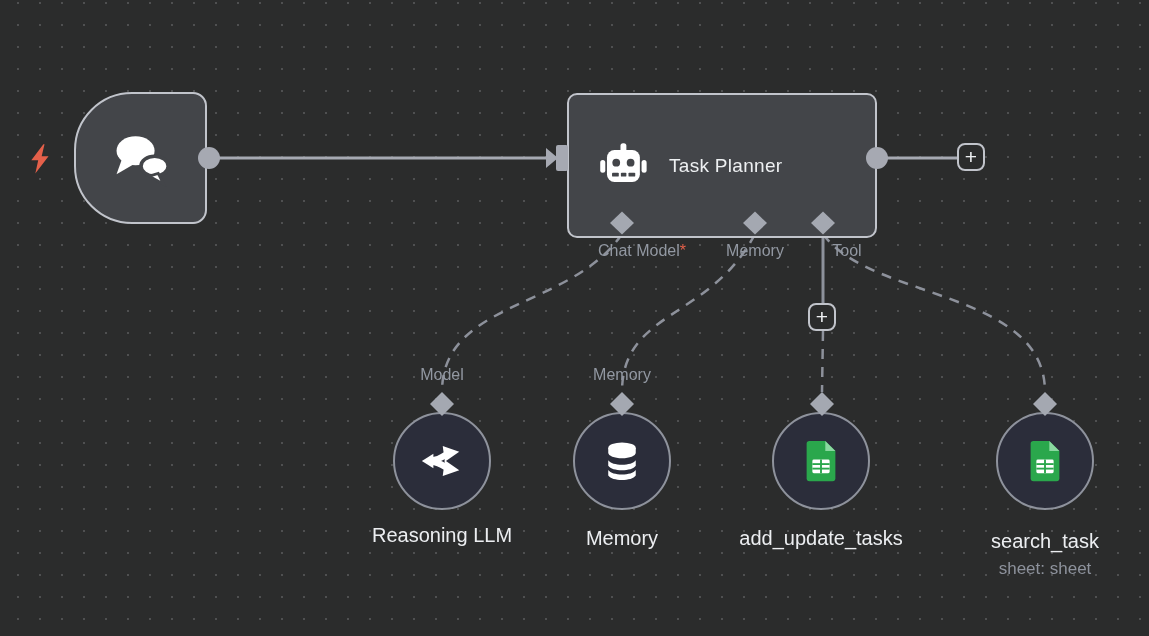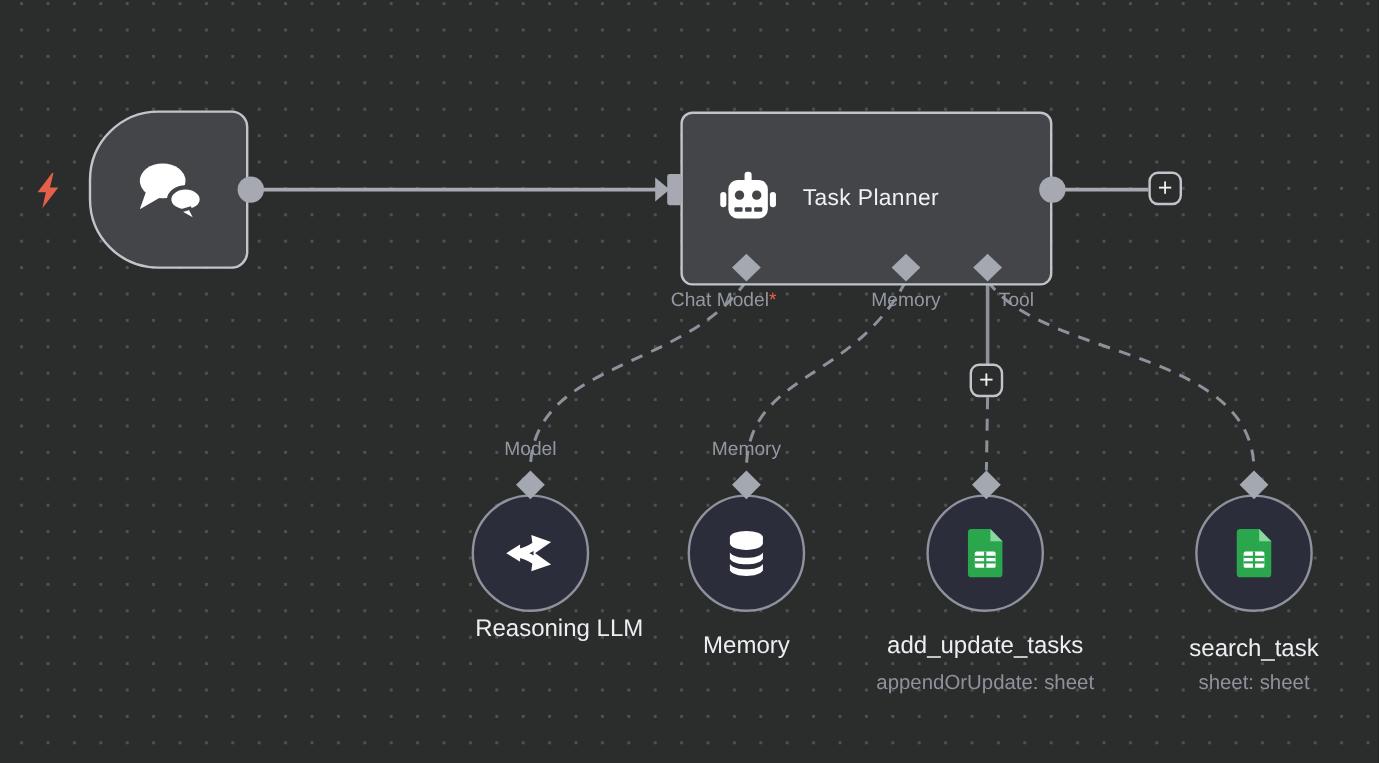--- a/index.html
+++ b/index.html
@@ -130,28 +130,27 @@
       <polygon points="430,404 442,392 454,404 442,416"></polygon>
       <polygon points="610,404 622,392 634,404 622,416"></polygon>
       <polygon points="810,404 822,392 834,404 822,416"></polygon>
       <polygon points="1033,404 1045,392 1057,404 1045,416"></polygon>
     </g>
   </svg>
 
   <div class="plus-btn" style="left:957px;top:143px;">+</div>
   <div class="plus-btn" style="left:808px;top:303px;">+</div>
 
-  <div class="lbl lbl-muted" style="left:603px;top:242px;">
+  <div class="lbl lbl-muted" style="left:642px;top:242px;">
     <span>Chat Model</span><span class="req">*</span>
   </div>
   <div class="lbl lbl-muted" style="left:755px;top:242px;">Memory</div>
   <div class="lbl lbl-muted" style="left:847px;top:242px;">Tool</div>
   <div class="lbl lbl-muted" style="left:442px;top:366px;text-align:right;">Model</div>
   <div class="lbl lbl-muted" style="left:622px;top:366px;">Memory</div>
 
-  <div class="lbl lbl-white" style="left:442px;top:513px;margin-left:24px;">Reasoning LLM</div>
+  <div class="lbl lbl-white" style="left:442px;top:524px;">Reasoning LLM</div>
   <div class="lbl lbl-white" style="left:622px;top:527px;">Memory</div>
   <div class="lbl lbl-white" style="left:821px;top:527px;">add_update_tasks</div>
-  <div class="lbl lbl-sub" style="left:821px;top:559px;">appendOrUpdate: sheet</div>
   <div class="lbl lbl-white" style="left:1045px;top:530px;">search_task</div>
   <div class="lbl lbl-sub" style="left:1045px;top:559px;">sheet: sheet</div>
 
 </div>
 
 </body></html>

